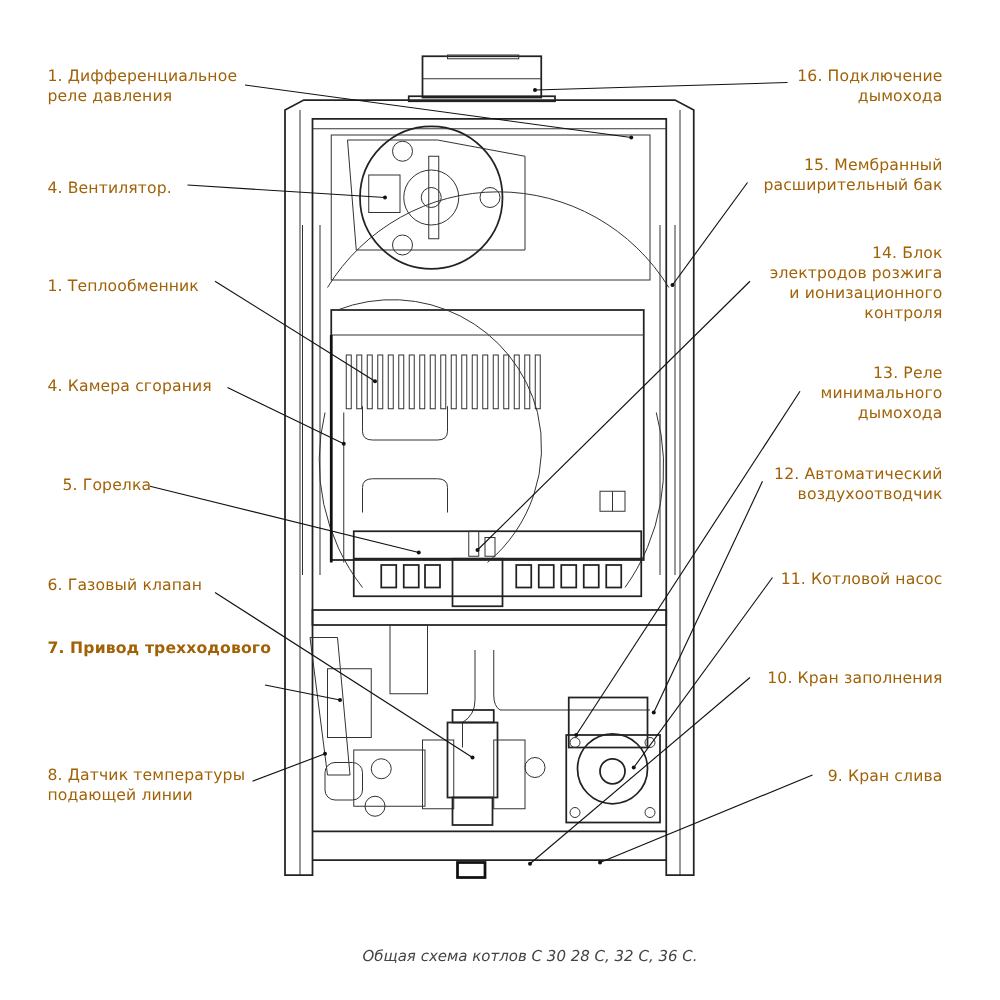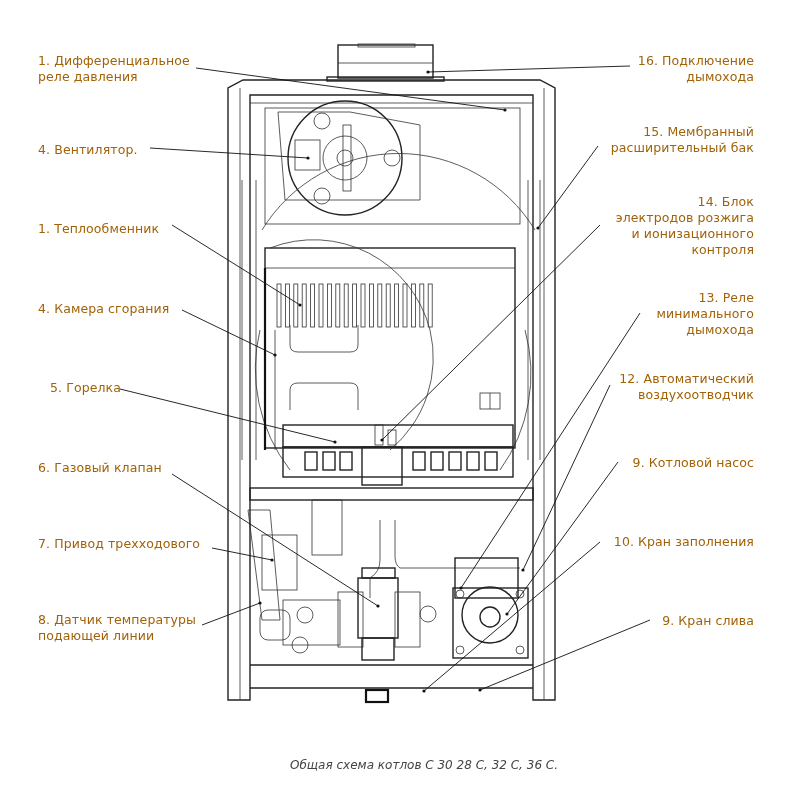--- a/index.html
+++ b/index.html
@@ -189,21 +189,21 @@
     </div>
     <div class="lbl" style="top: 301px; left: 38px;">
       <div>4. Камера сгорания</div>
     </div>
     <div class="lbl" style="top: 380px; left: 24px; margin-left: 26px;">
       <div>5. Горелка</div>
     </div>
     <div class="lbl" style="top: 460px; left: 38px;">
       <div>6. Газовый клапан</div>
     </div>
-    <div class="lbl" style="top: 536px; left: 38px;">
+    <div class="lbl" style="top: 510px; left: 38px; font-weight: bold;">
       <div>7. Привод трехходового</div>
     </div>
     <div class="lbl" style="top: 612px; left: 38px;">
       <div>8. Датчик температуры</div>
       <div>подающей линии</div>
     </div>
   </div>
 <div id="labels-right">
     <div class="lbl r" style="top: 53px; right: 46px;">
       <div>16. Подключение</div>
@@ -222,21 +222,21 @@
     <div class="lbl r" style="top: 290px; right: 46px; margin-left: 26px;">
       <div>13. Реле</div>
       <div>минимального</div>
       <div>дымохода</div>
     </div>
     <div class="lbl r" style="top: 371px; right: 46px;">
       <div>12. Автоматический</div>
       <div>воздухоотводчик</div>
     </div>
     <div class="lbl r" style="top: 455px; right: 46px;">
-      <div>9. Котловой насос</div>
+      <div>11. Котловой насос</div>
     </div>
     <div class="lbl r" style="top: 534px; right: 46px;">
       <div>10. Кран заполнения</div>
     </div>
     <div class="lbl r" style="top: 613px; right: 46px;">
       <div>9. Кран слива</div>
     </div>
   </div>
 
 <div class="caption">Общая схема котлов С 30 28 С, 32 С, 36 С.</div>

